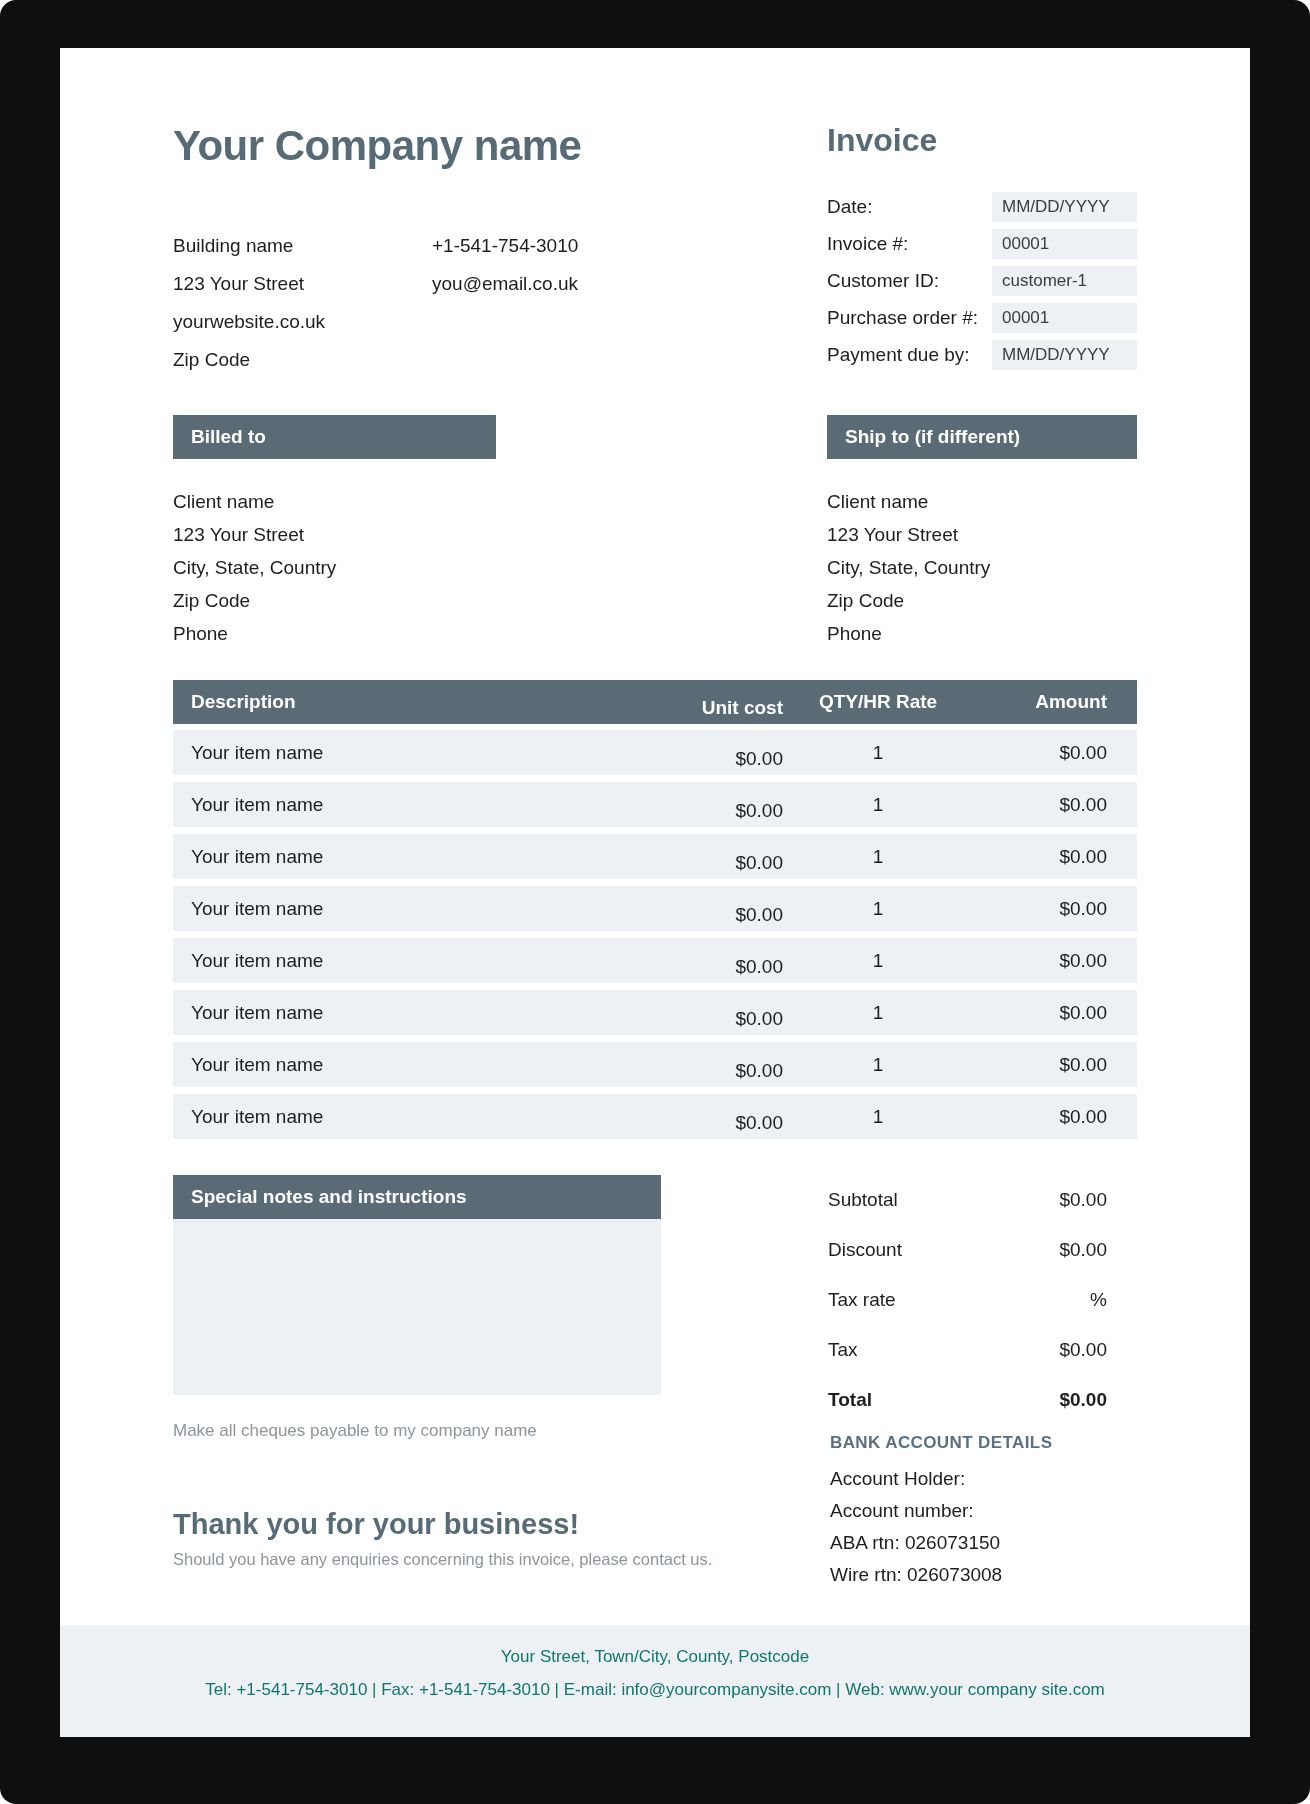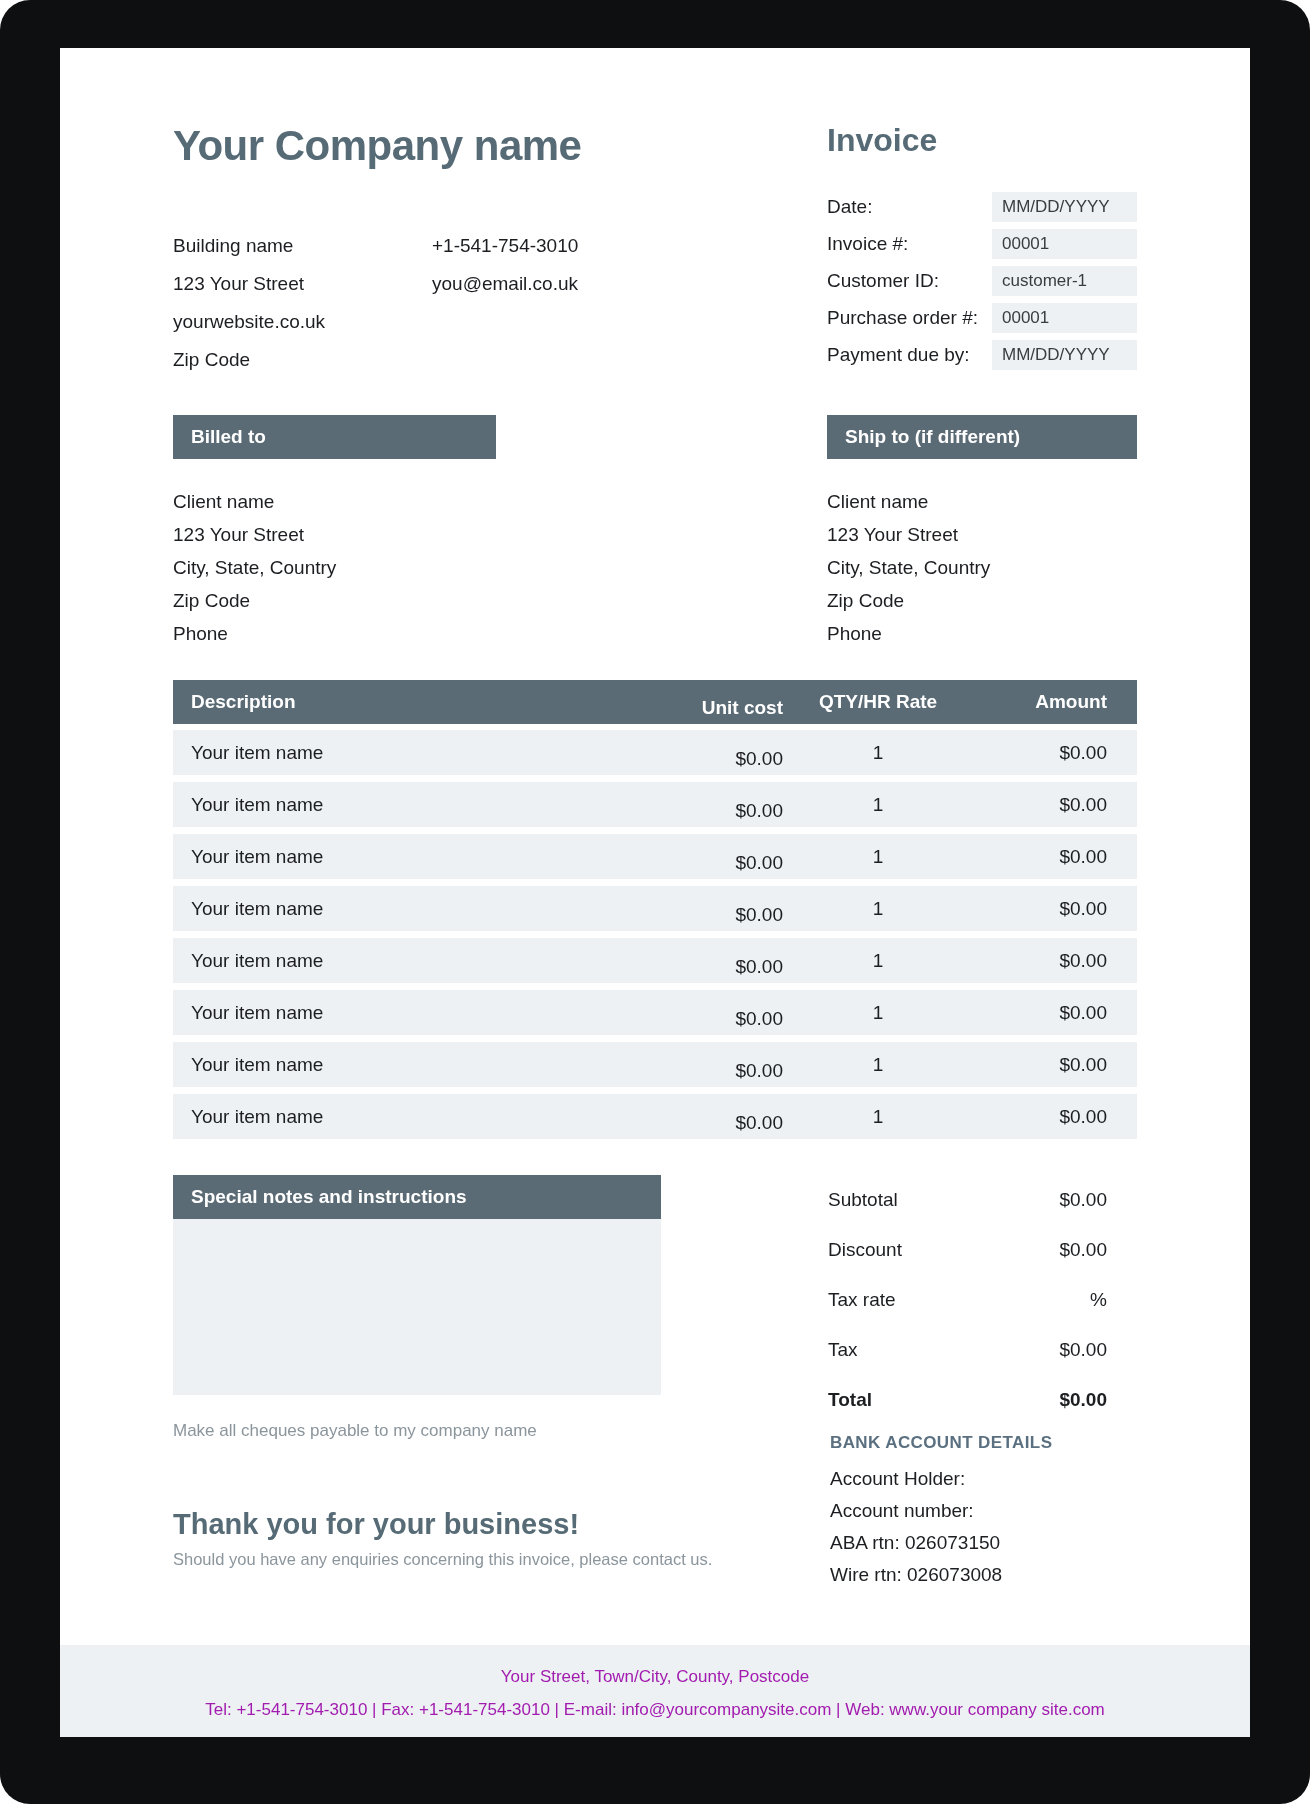--- a/index.html
+++ b/index.html
@@ -1,19 +1,19 @@
 <!DOCTYPE html>
 <html style="--slate: #5b6b75;"><head>
 <meta charset="utf-8">
 <style>
   html,body{margin:0;padding:0;background:#ffffff;}
   body{font-family:"Liberation Sans","DejaVu Sans",sans-serif;-webkit-font-smoothing:antialiased;}
   .canvas{
     position:relative;width:1310px;height:1804px;background:#0e0f11;
-    border-radius:30px;overflow:hidden;
+    border-radius:16px;overflow:hidden;
   }
   .page{
     position:absolute;left:60px;top:48px;width:1190px;height:1689px;
     background:#ffffff;box-sizing:border-box;
     padding:75px 113px 0 113px;color:#1c1e21;
   }
   
   .top{display:flex;}
   .top-left{flex:1;min-width:0;}
   .top-right{width:310px;flex:0 0 310px;}
@@ -72,22 +72,22 @@
   .totals-row{display:flex;align-items:center;height:50px;font-size:19px;}
   .totals-label{flex:1;}
   .totals-value{text-align:right;padding-right:30px;}
   .totals-row:last-child .totals-label,.totals-row:last-child .totals-value{font-weight:700;}
   .bank{margin-top:8px;padding-left:16px;}
   .bank-heading{font-size:17px;font-weight:700;color:#5a7080;letter-spacing:0.4px;}
   .bank-lines{margin-top:10px;}
   .bank-line{font-size:19px;line-height:32px;}
   
   .footer{
-    position:absolute;left:0;bottom:0;width:100%;height:92px;background:#eef1f4;
-    text-align:center;box-sizing:border-box;padding-top:22px;color:#a21caf;
+    position:absolute;left:0;bottom:0;width:100%;height:112px;background:#eef1f4;
+    text-align:center;box-sizing:border-box;padding-top:22px;color:#0f766e;
   }
   .footer-line1{font-size:17px;}
   .footer-line2{font-size:17px;margin-top:13px;}
 </style>
 </head>
 <body>
 
 <div class="canvas">
   <div class="page">
 

